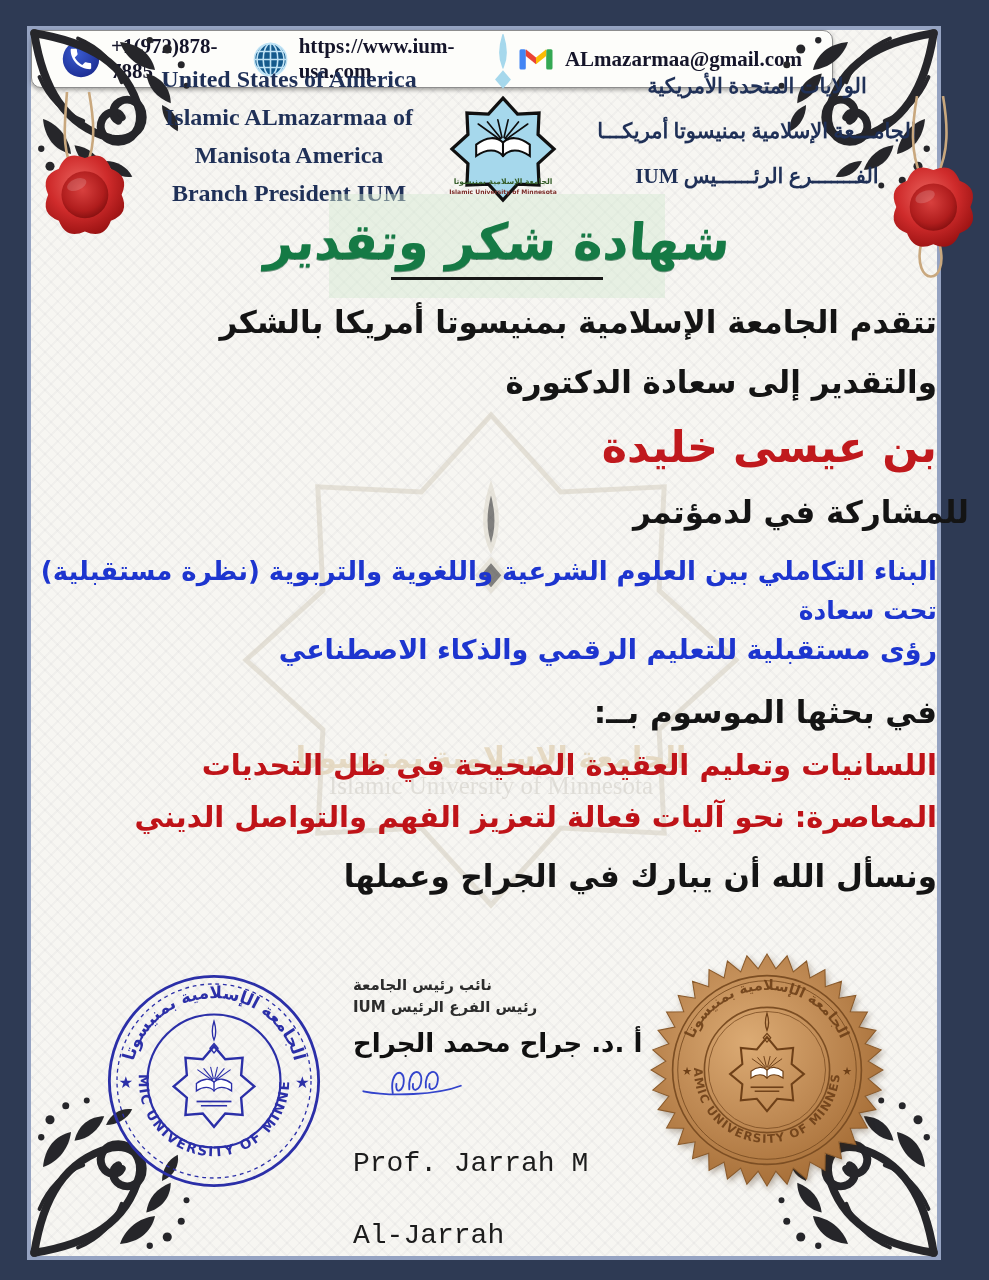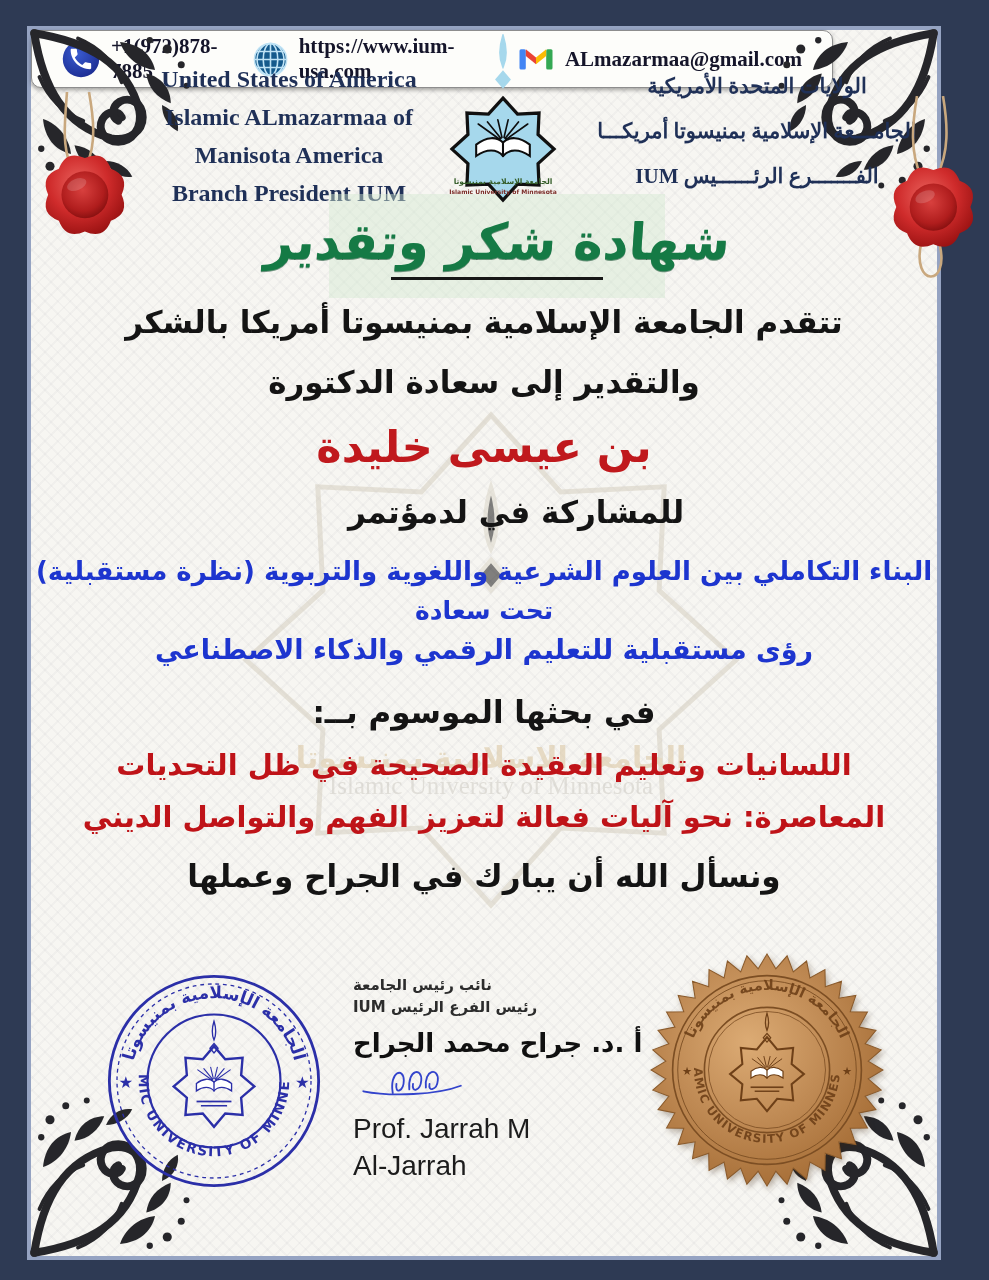--- a/index.html
+++ b/index.html
@@ -20,21 +20,21 @@
   .hdr-en{left:78px;top:30px;width:360px;text-align:center;z-index:2;
           font-family:"Liberation Serif",serif;font-weight:700;font-size:24px;line-height:38px;color:#1f3057;}
   .hdr-ar{left:540px;top:34px;width:372px;text-align:center;z-index:2;direction:rtl;
           font-weight:700;font-size:21px;line-height:45px;color:#1f3057;font-family:Liberation Serif, serif;}
   .logo-box{left:396px;top:4px;width:152px;height:176px;z-index:3;}
   .green-band{left:298px;top:164px;width:336px;height:104px;background:rgba(210,232,208,.45);
               z-index:2;display:flex;flex-direction:column;align-items:center;justify-content:center;}
   .calli{direction:rtl;font-size:50px;font-weight:700;color:#157a45;transform:skewX(-4deg);
          text-shadow:0 1px 0 rgba(8,70,38,.55);white-space:nowrap;}
   .calli-rule{width:212px;height:3px;background:#171717;margin-top:6px;}
-  .line{left:0;width:100%;text-align:center;direction:rtl;font-weight:700;z-index:2;white-space:nowrap;}
+  .line{left:0;width:100%;text-align:right;direction:rtl;font-weight:700;z-index:2;white-space:nowrap;}
   .intro1{top:274px;font-size:31px;color:#141414;}
   .intro2{top:334px;font-size:31px;color:#141414;}
   .name{top:392px;font-size:43px;color:#c0191d;}
   .part{top:464px;font-size:31px;color:#141414;margin-left:32px;}
   .conf{top:526px;font-size:26px;color:#1d35cf;}
   .under{top:566px;font-size:25px;color:#1d35cf;}
   .slogan{top:604px;font-size:27px;color:#1d35cf;}
   .rintro{top:664px;font-size:31px;color:#141414;}
   .red1{top:718px;font-size:29px;color:#bf1318;}
   .red2{top:770px;font-size:29px;color:#bf1318;}
@@ -42,21 +42,21 @@
   .watermark{left:180px;top:380px;width:560px;height:580px;z-index:0;opacity:.6;text-align:center;}
   .wm-ar{position:absolute;left:0;top:330px;width:100%;font-size:30px;font-weight:700;color:#dcc9a6;direction:rtl;}
   .wm-en{position:absolute;left:0;top:362px;width:100%;font-size:25px;color:#d2cfc8;font-family:"Liberation Serif",serif;}
   .wax{z-index:3;}
   .stamp-box{left:74px;top:942px;width:218px;height:218px;z-index:3;}
   .seal-box{left:618px;top:922px;width:236px;height:236px;z-index:3;filter:drop-shadow(2px 3px 3px rgba(60,35,10,.35));}
   .sig{left:322px;top:944px;width:316px;z-index:3;text-align:left;}
   .sig-t{font-size:15px;font-weight:700;color:#2c2c2c;direction:rtl;line-height:22px;}
   .sig-name{font-size:26px;font-weight:700;color:#101010;direction:rtl;margin-top:10px;}
   .sig-scribble{width:120px;height:46px;margin:2px auto 0;}
-  .sig-en{font-family:Liberation Sans, sans-serif;font-size:28px;color:#1c1c1c;line-height:37px;}
+  .sig-en{font-family:Liberation Mono, monospace;font-size:28px;color:#1c1c1c;line-height:37px;margin-top:35px;}
   .contact{left:66px;top:1176px;width:802px;height:58px;background:#fdfdfa;border:1px solid #8d8d8d;
            border-radius:10px;box-shadow:0 2px 4px rgba(0,0,0,.35);z-index:4;
            display:flex;align-items:center;justify-content:space-between;padding:0 30px;box-sizing:border-box;}
   .citem{display:flex;align-items:center;gap:11px;}
   .clabel{font-family:"Liberation Serif",serif;font-weight:700;font-size:21px;color:#15152a;}
   .cicon{width:38px;height:38px;flex:0 0 auto;}
   text{font-family:"DejaVu Sans",sans-serif;}
 </style>
 </head>
 <body>

